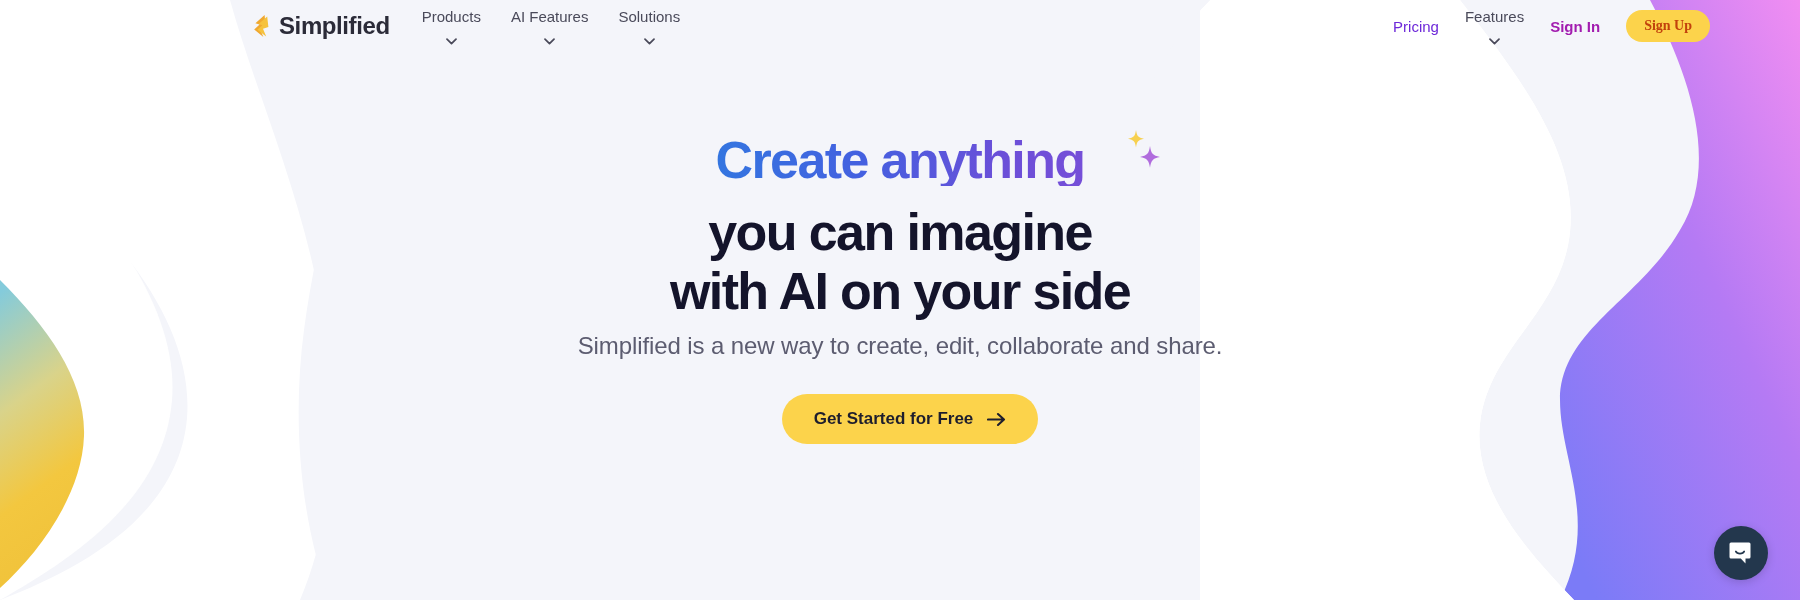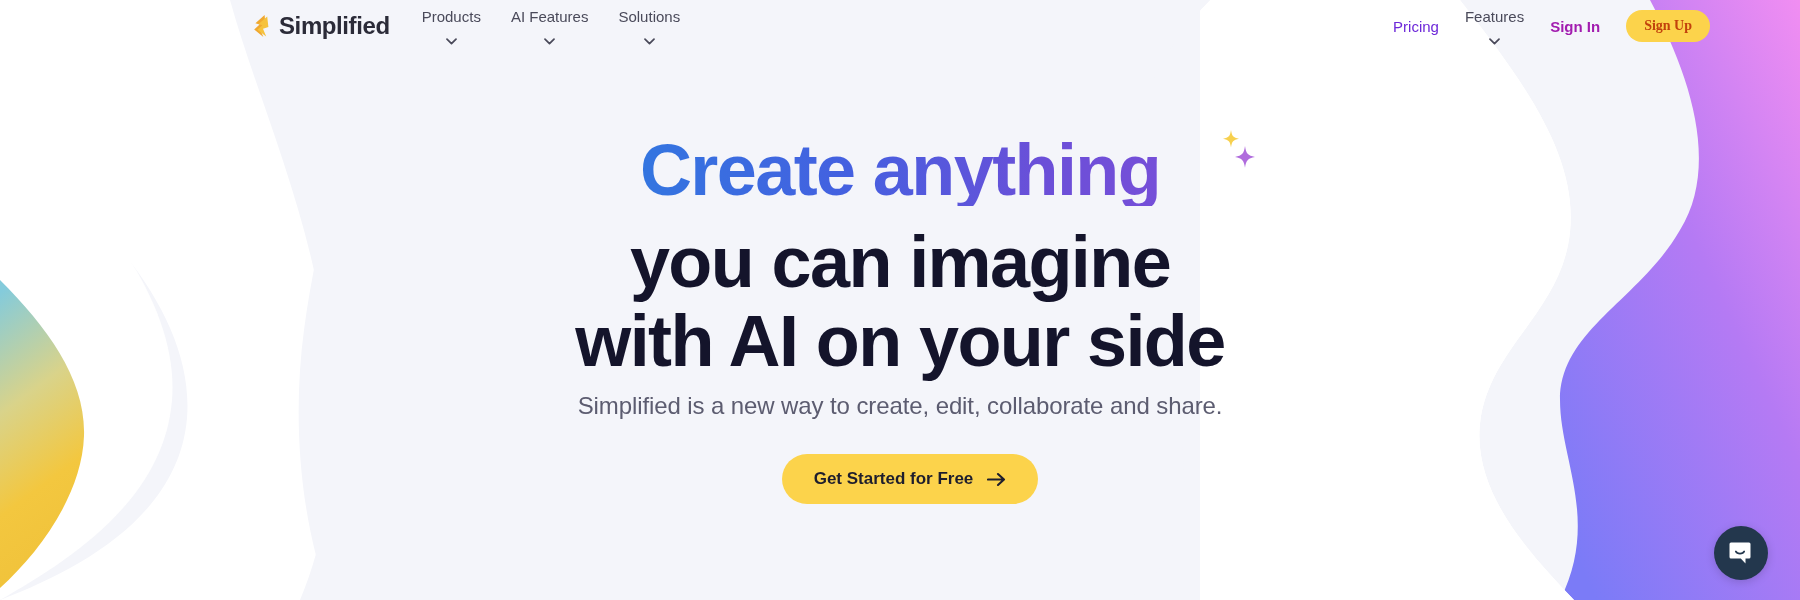--- a/index.html
+++ b/index.html
@@ -47,21 +47,21 @@
   }
 
   
   .hero {
     position:relative; z-index:4;
     text-align:center;
     padding-top:82px;
   }
   .headline { position:relative; display:inline-block; }
   .hl-line {
-    font-size:72px; font-weight:bold; line-height:1.0;
+    font-size:52px; font-weight:bold; line-height:1.0;
     letter-spacing:-1.6px; white-space:nowrap;
     color:#14142b;
   }
   .hl-line.gradient {
     background-image:linear-gradient(90deg,#2e7ce0 0%,#4460e0 42%,#6b4fd8 72%,#7b4fd8 100%);
     -webkit-background-clip:text; background-clip:text;
     -webkit-text-fill-color:transparent; color:transparent;
   }
   .hl-line.l2 { margin-top:20px; }
   .hl-line.l3 { margin-top:7px; }

